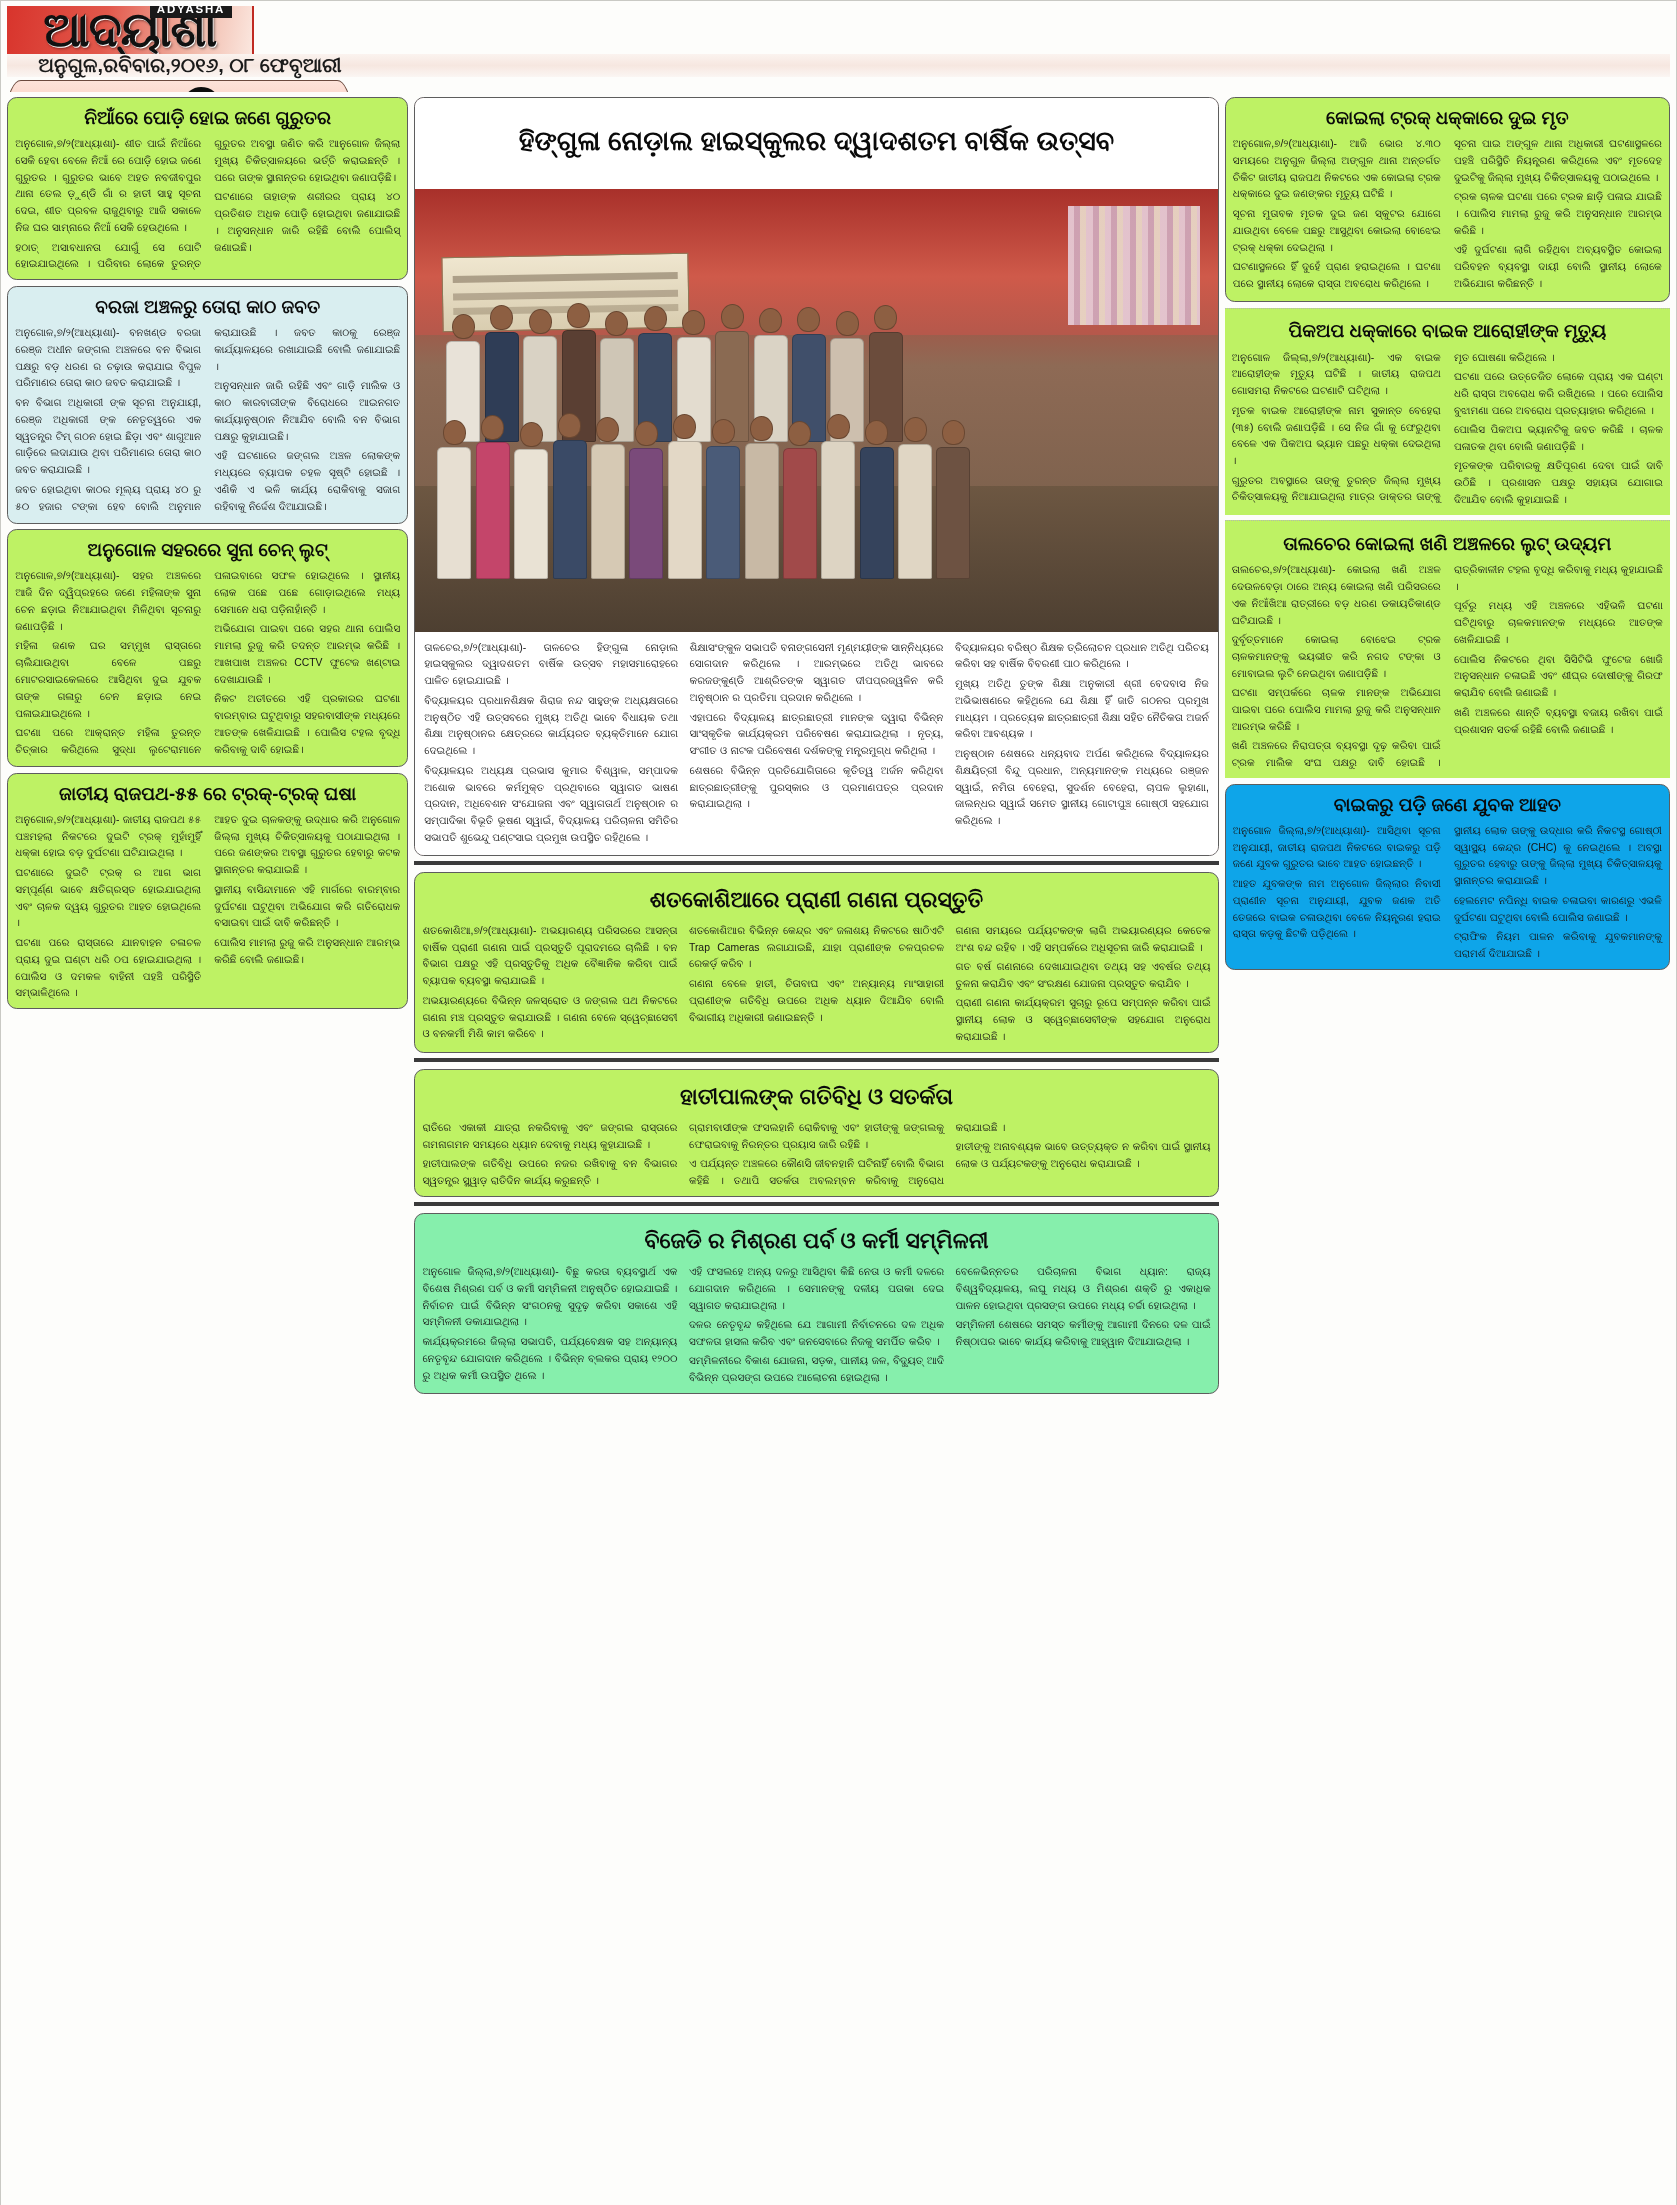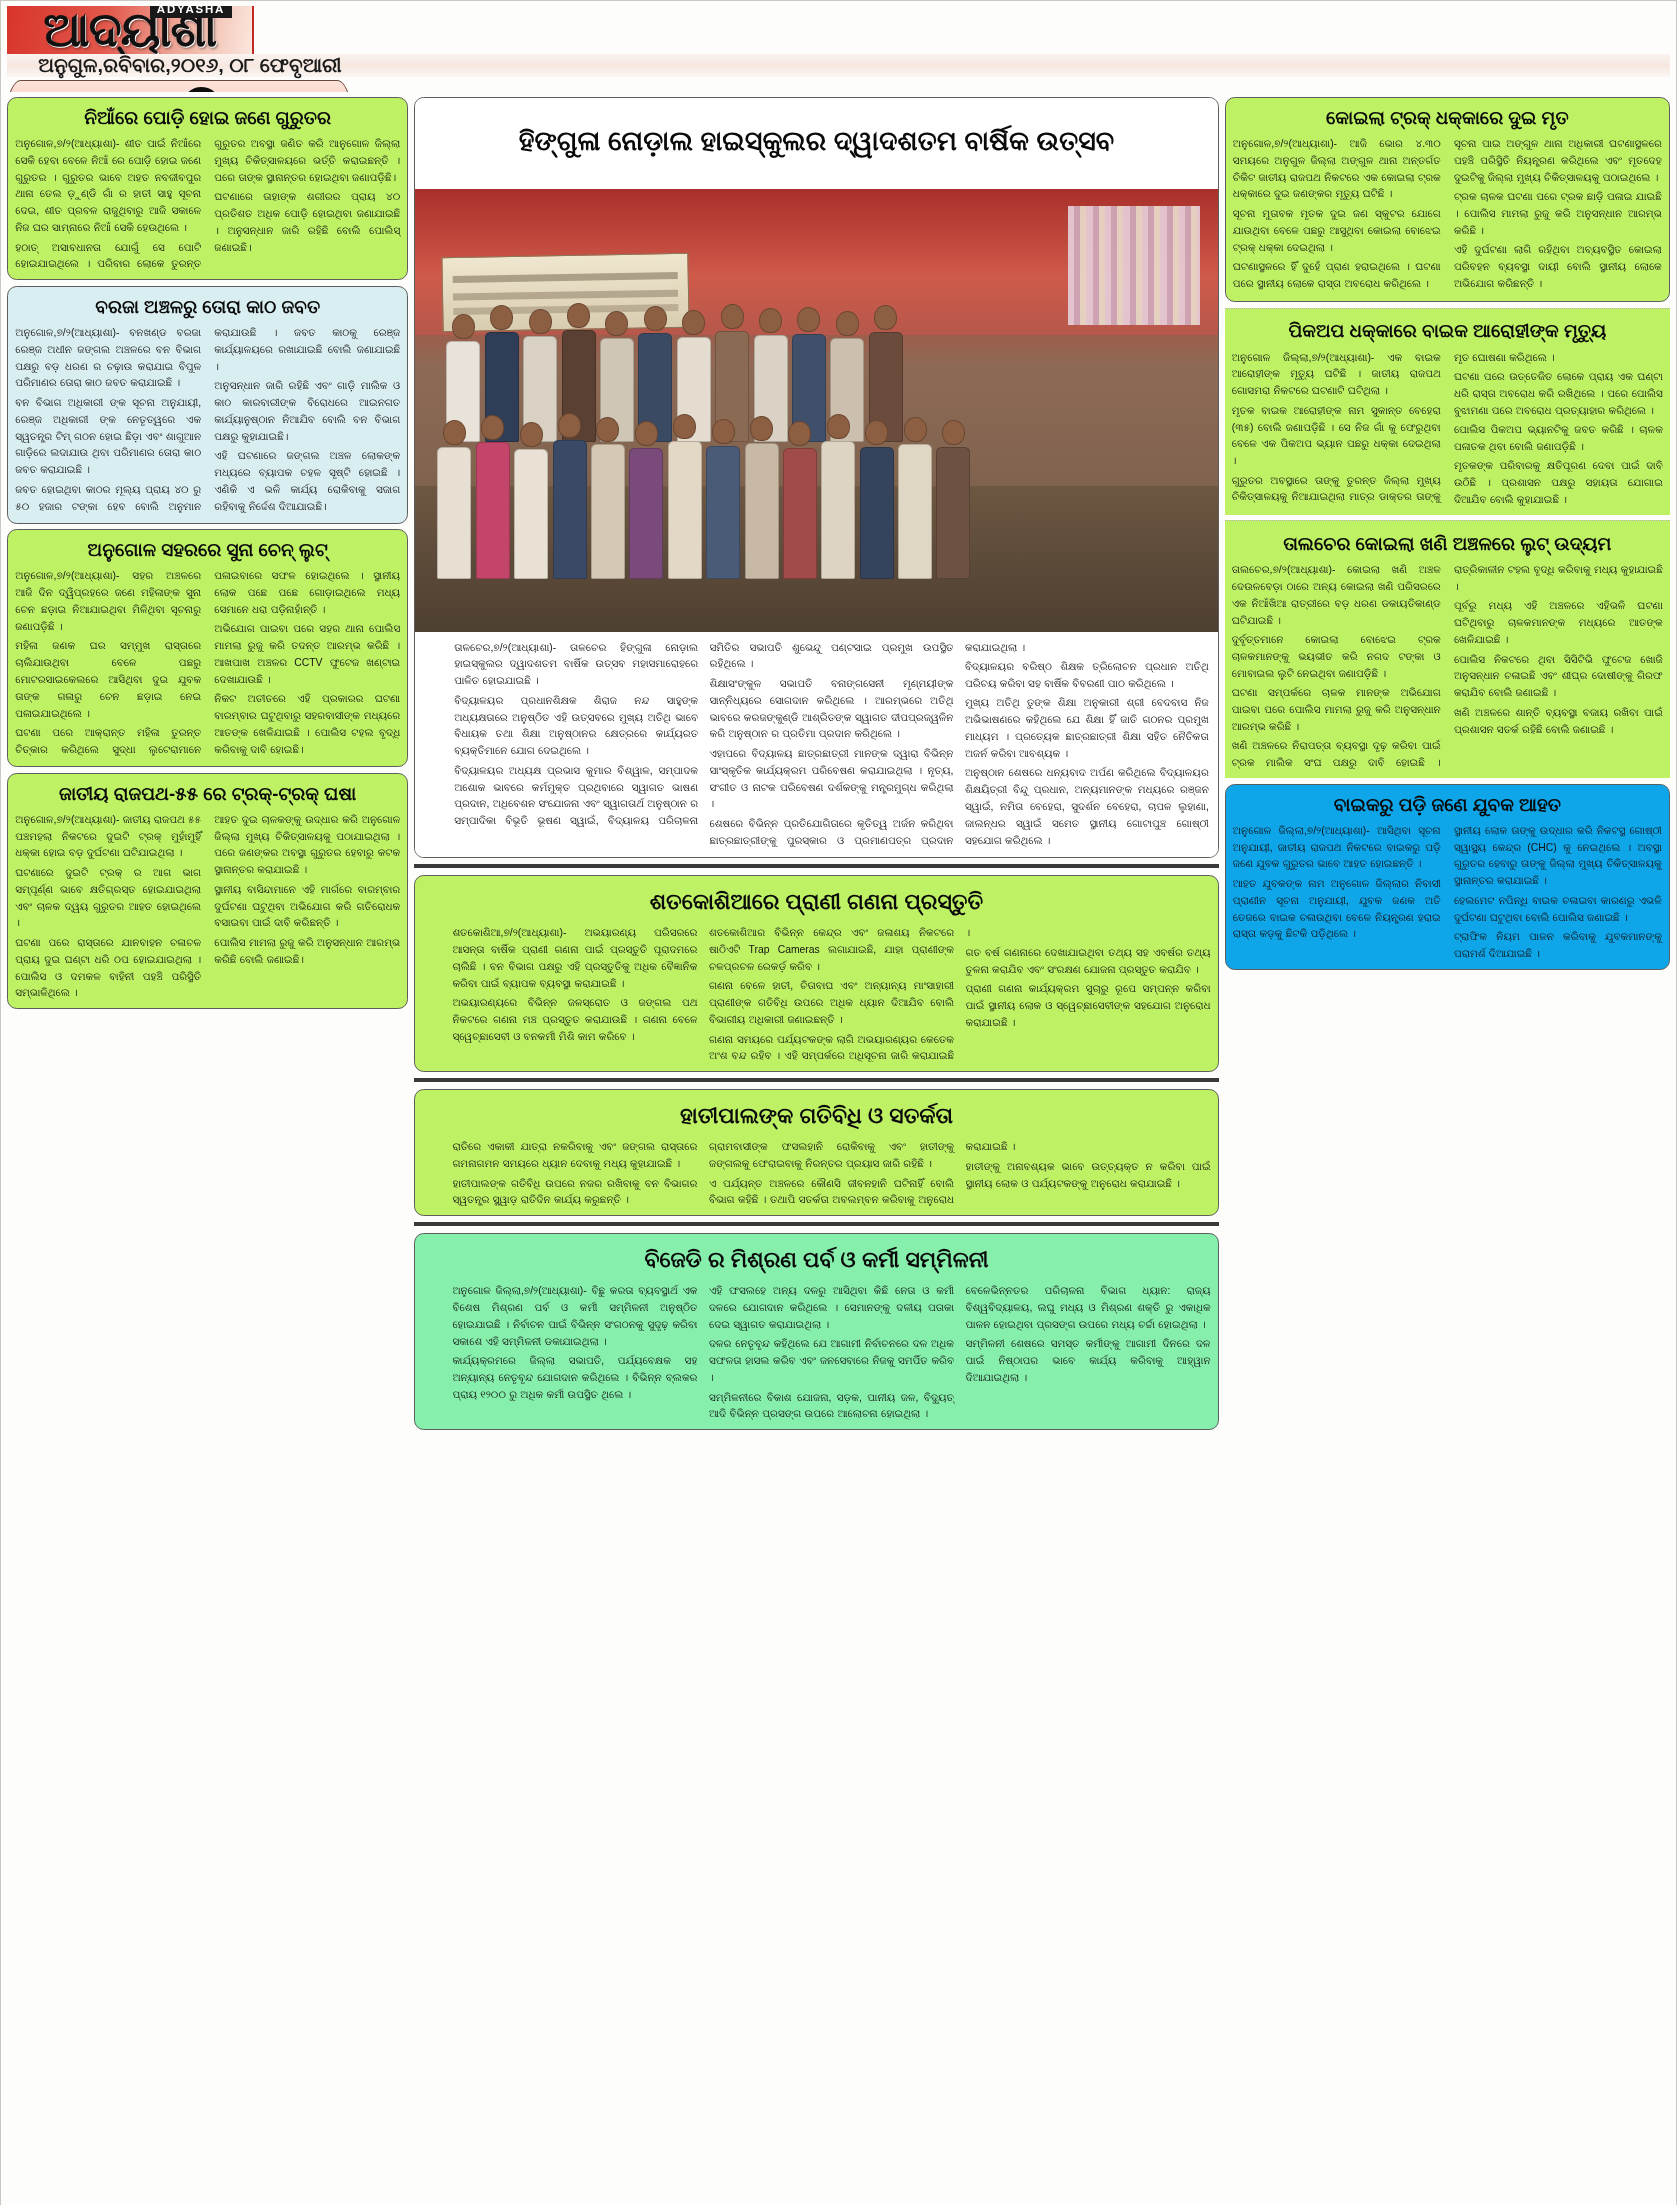--- a/index.html
+++ b/index.html
@@ -178,21 +178,20 @@
   .headline.mid { font-size: 22px; padding: 6.2px 3.5px 7px 3.5px;}
 
   .body-2col {
     column-count: 2;
     column-gap: 13.2px;
     column-rule: 0.4px solid transparent;
   }
   .body-3col {
     column-count: 3;
     column-gap: 11.5px;
-    margin-left: 30px;
   }
   .body-text {
     font-size: 10.4px;
     line-height: 1.62;
     color: #141414;
     text-align: justify;
     text-justify: inter-word;
     hyphens: auto;
     word-spacing: 0.4px;
   }

